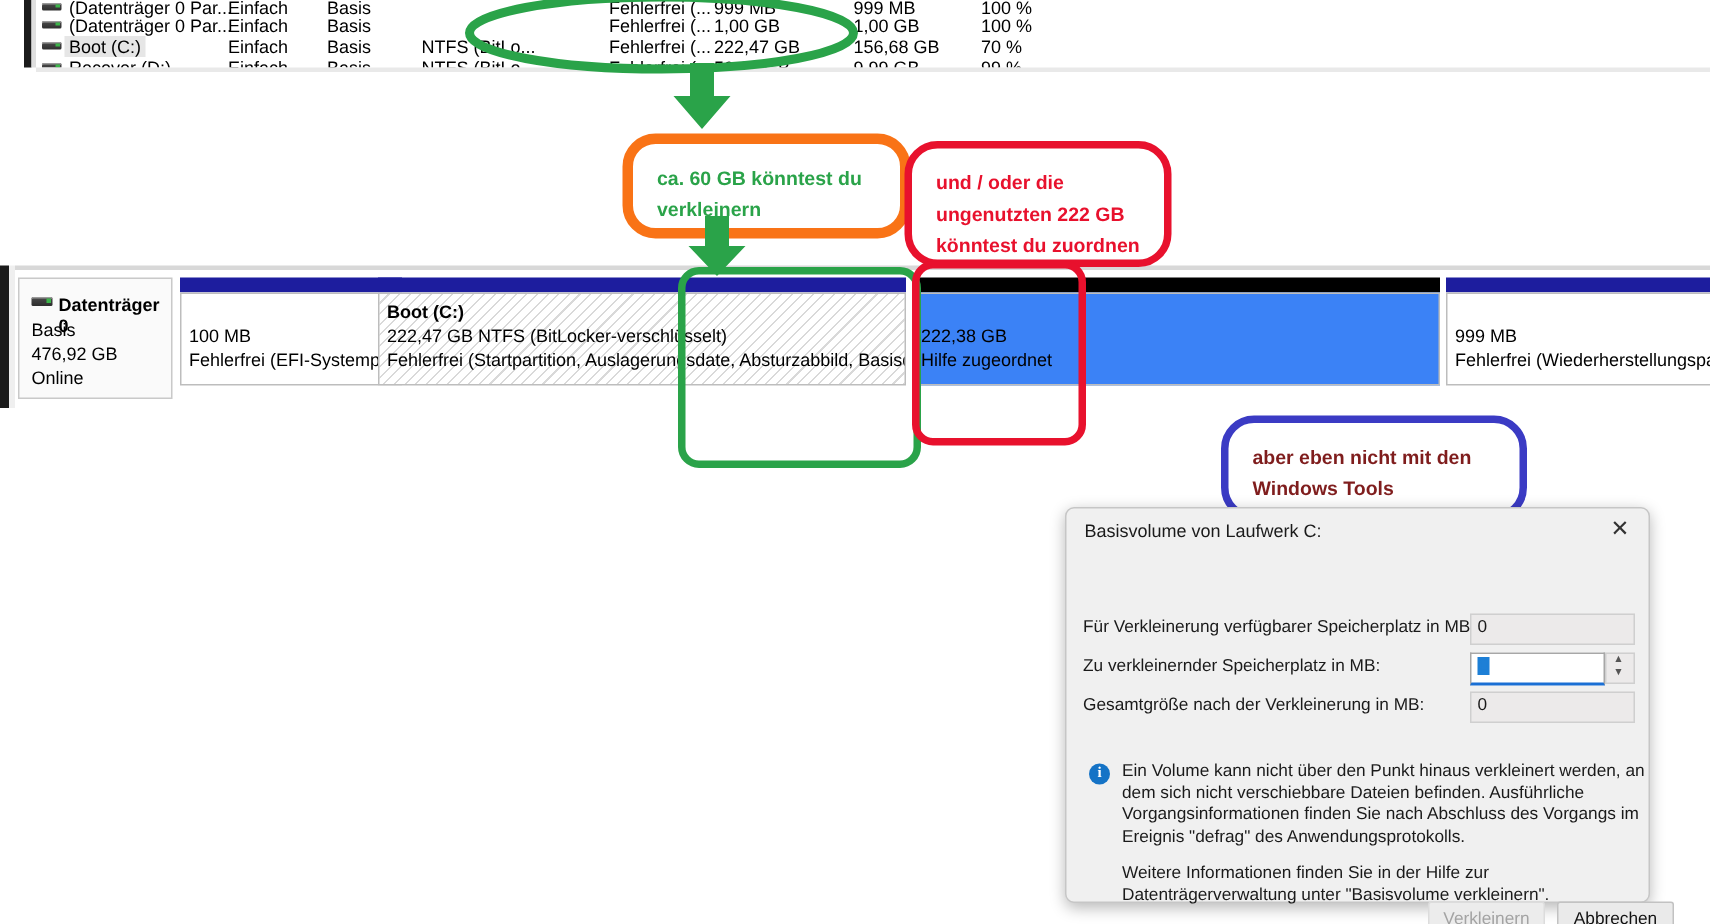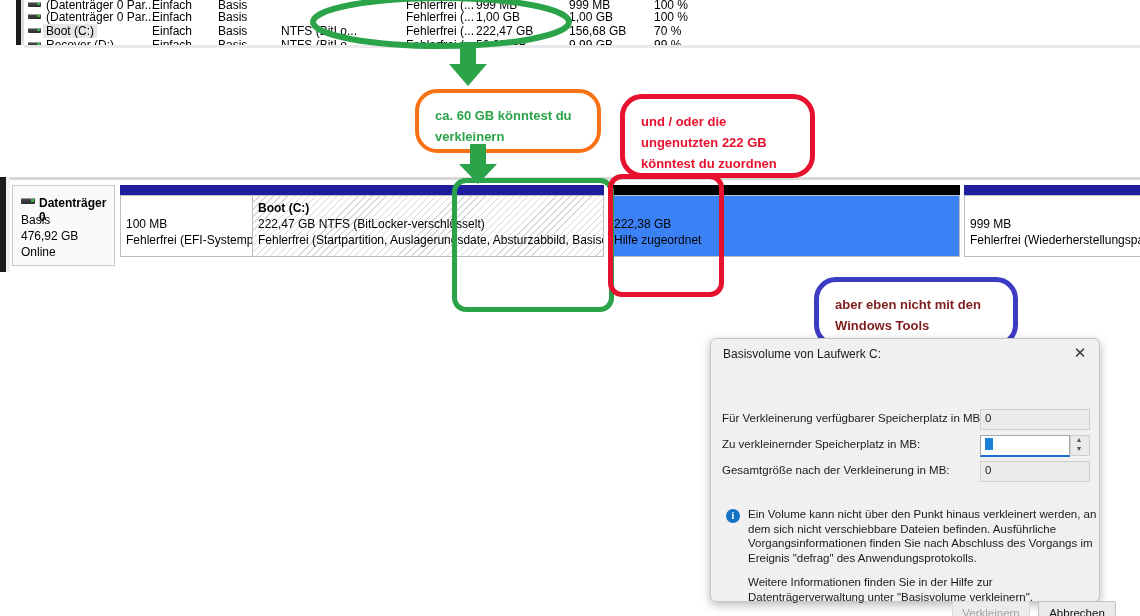--- a/index.html
+++ b/index.html
@@ -212,32 +212,32 @@
 </div>
 
 <svg class="anno" style="left:308px;top:-6px;" width="266" height="56" viewBox="0 0 266 56">
   <ellipse cx="133" cy="28" rx="128" ry="24" fill="none" stroke="#2aa349" stroke-width="6"></ellipse>
 </svg>
 
 <svg class="arrow" style="left:445px;top:42px;" width="46" height="46" viewBox="0 0 46 46">
   <polygon points="15,0 31,0 31,22 42,22 23,44 4,22 15,22" fill="#2aa349"></polygon>
 </svg>
 
-<div class="box" style="left:415px;top:89px;width:178px;height:56px;border:4px solid #f97316;">
+<div class="box" style="left:415px;top:89px;width:178px;height:56px;border:7px solid #f97316;">
   <span class="t grn">ca. 60 GB könntest du
 verkleinern</span>
 </div>
 
 <svg class="arrow" style="left:455px;top:144px;" width="46" height="42" viewBox="0 0 46 42">
   <polygon points="15,0 31,0 31,20 42,20 23,40 4,20 15,20" fill="#2aa349"></polygon>
 </svg>
 
 <div class="box" style="left:452px;top:178px;width:152px;height:124px;border:5px solid #2aa349;border-radius:14px;"></div>
 
-<div class="box" style="left:620px;top:94px;width:168px;height:74px;border:5px solid #e8112d;padding-left:17px;">
+<div class="box" style="left:603px;top:94px;width:168px;height:74px;border:5px solid #e8112d;">
   <span class="t red">und / oder die
 ungenutzten 222 GB
 könntest du zuordnen</span>
 </div>
 
 <div class="box" style="left:608px;top:174px;width:106px;height:113px;border:5px solid #e8112d;border-radius:14px;"></div>
 
 <div class="box" style="left:814px;top:277px;width:194px;height:60px;border:5px solid #3b3bc4;">
   <span class="t blu">aber eben nicht mit den
 Windows Tools</span>

